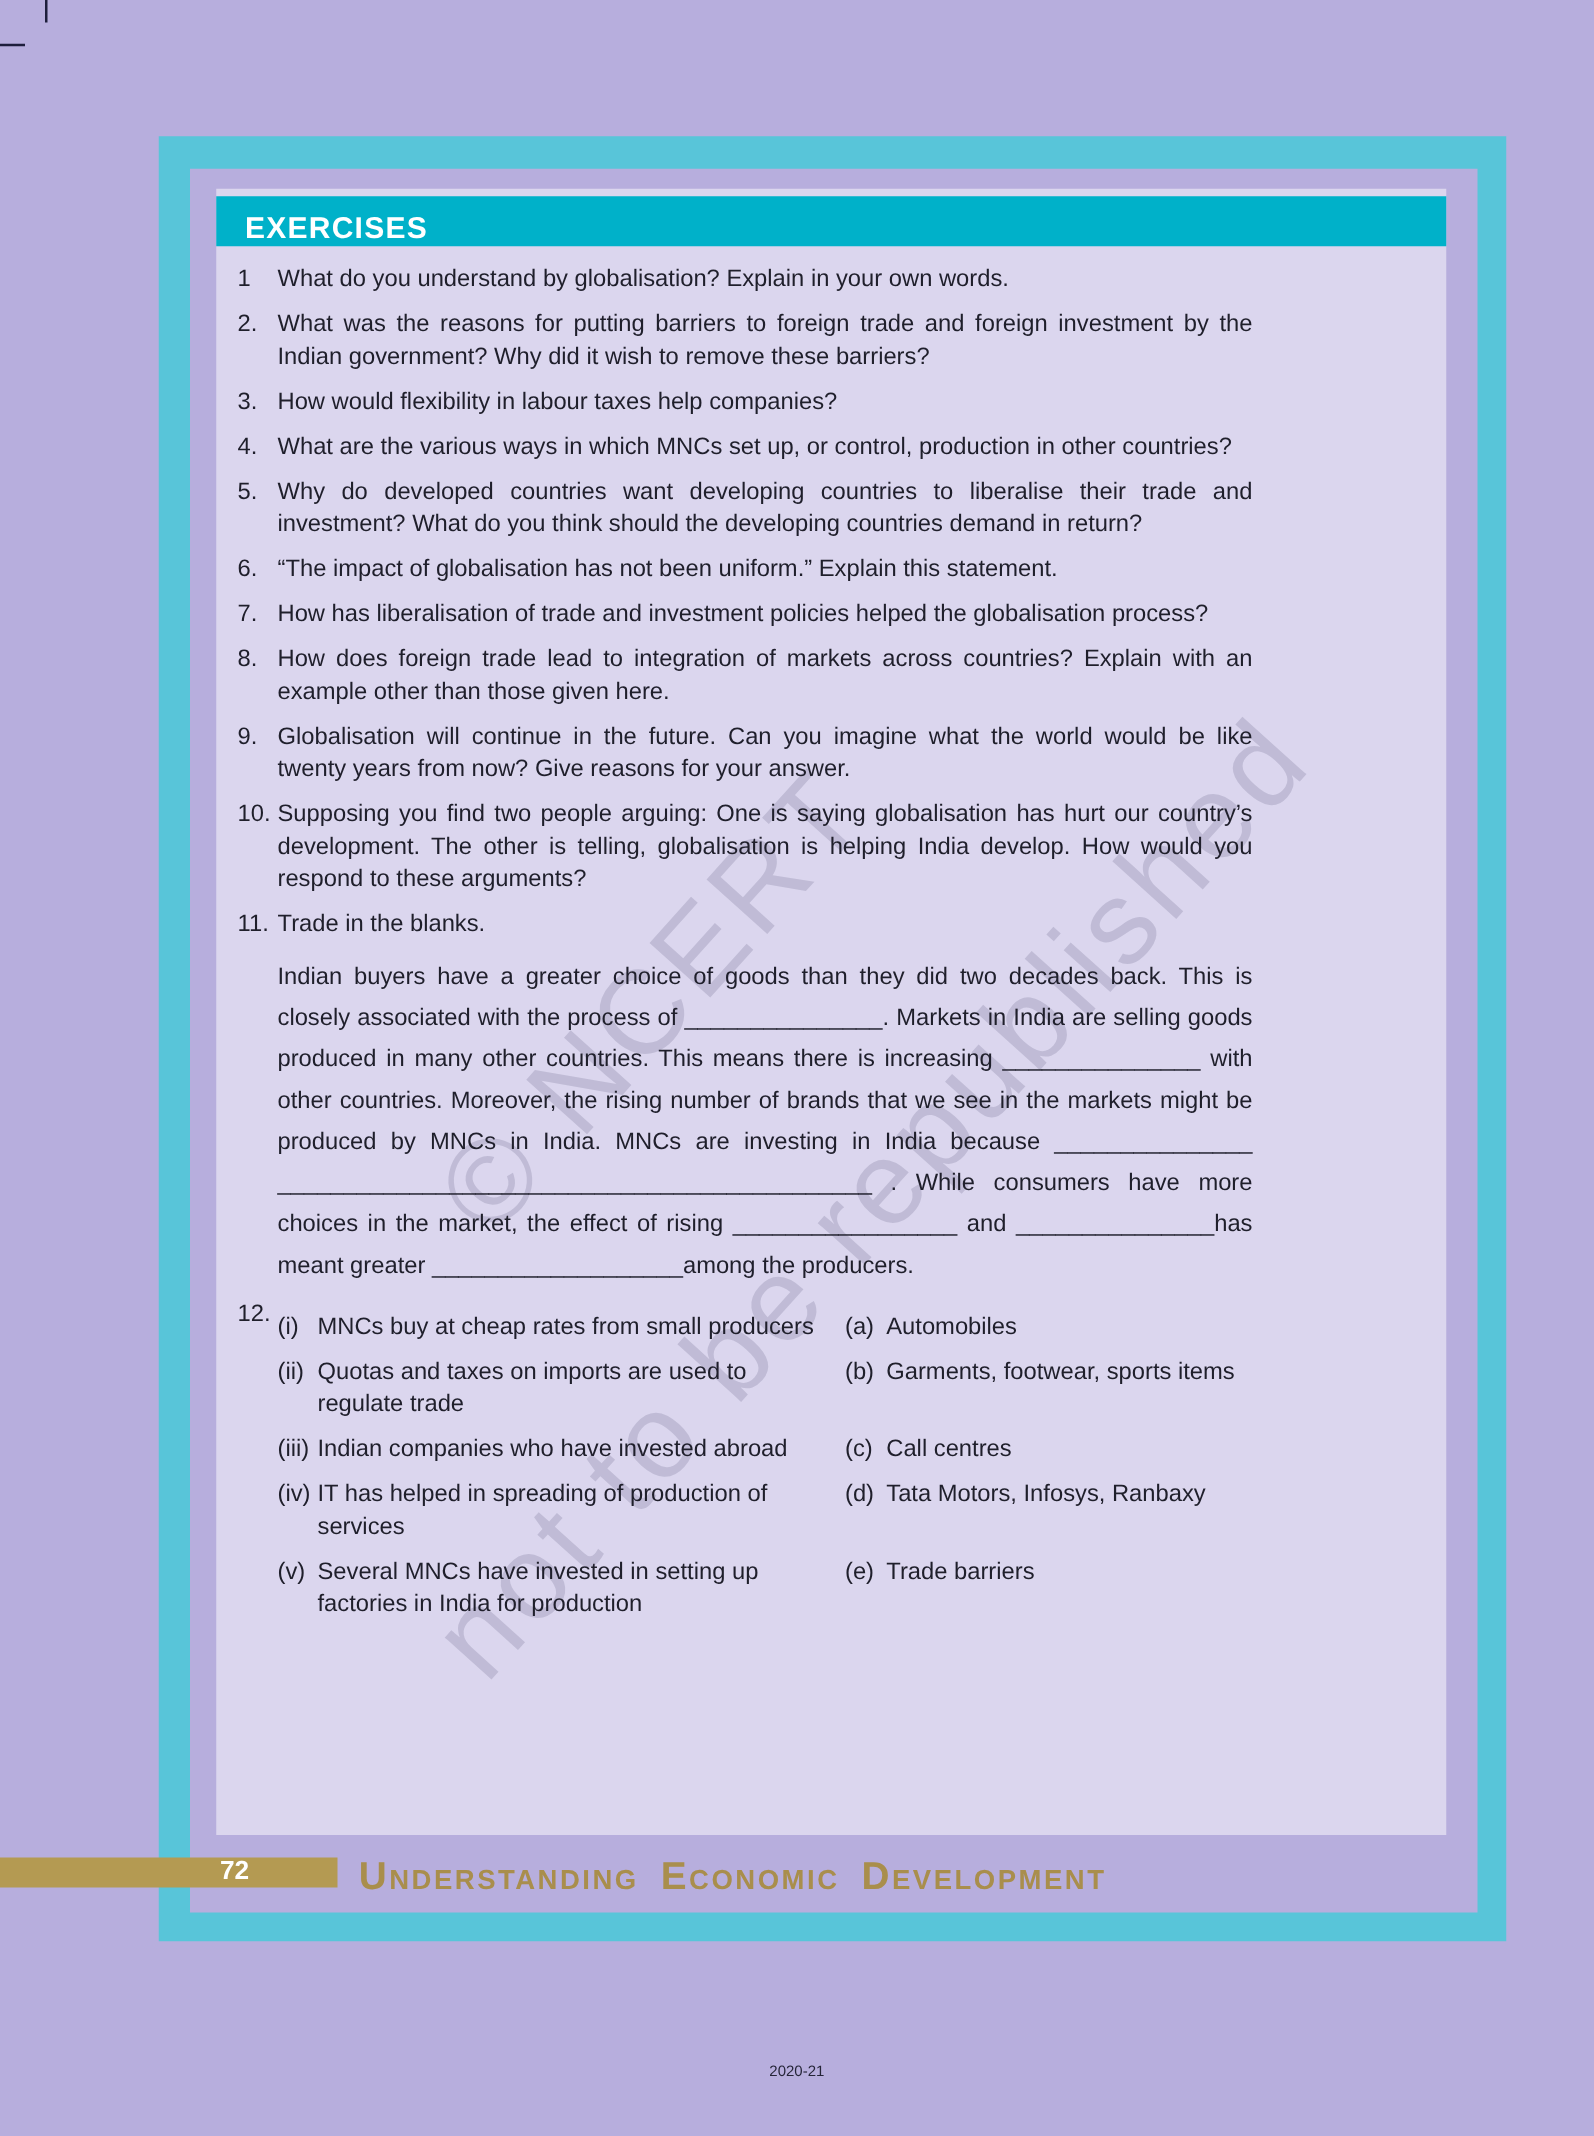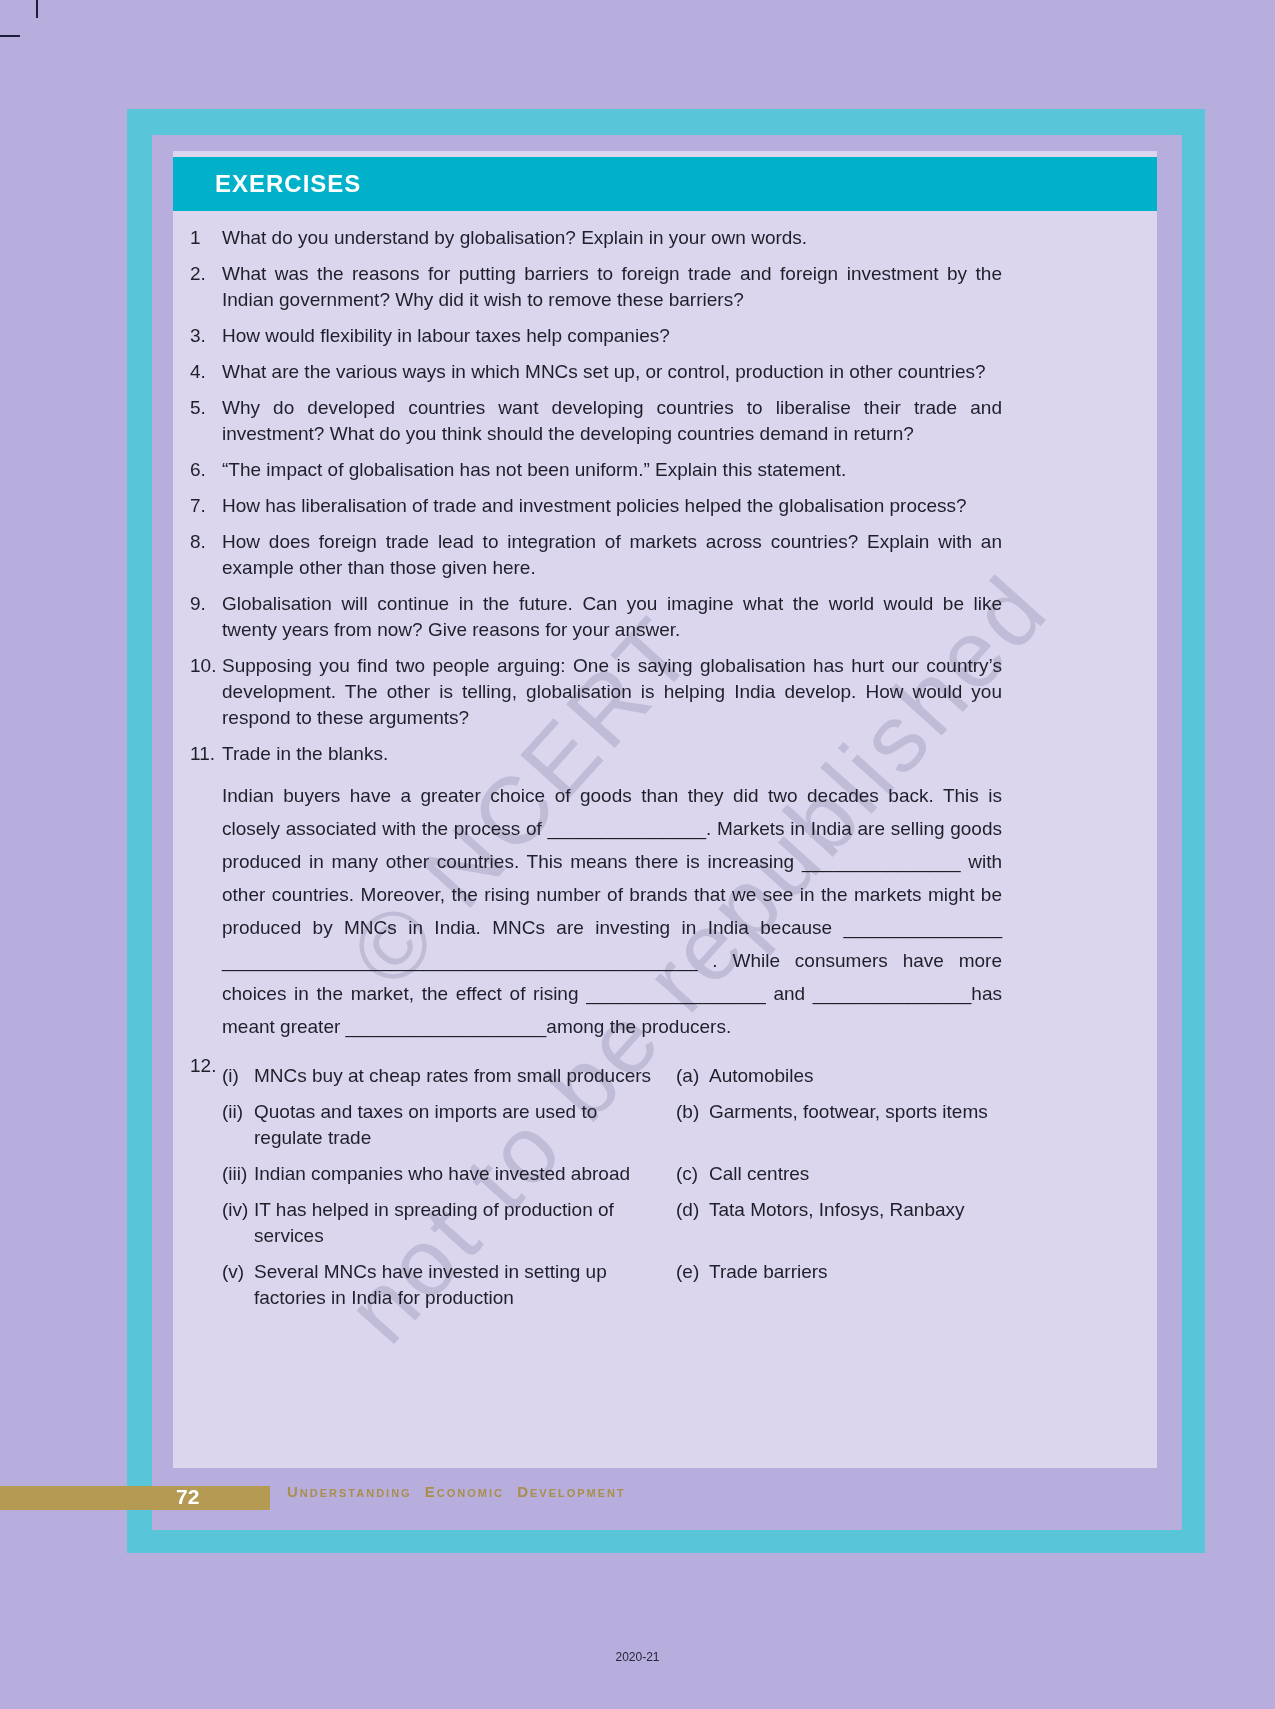--- a/index.html
+++ b/index.html
@@ -26,41 +26,41 @@
     position:absolute; left:40px; top:645px; width:1140px;
     text-align:center; transform:rotate(-48deg);
     color:#8f8caa; opacity:.35;
     font-size:95px; line-height:235px; letter-spacing:5px;
     z-index:1; pointer-events:none; white-space:nowrap;
   }
 
   
   .content { position:absolute; left:173px; top:151px; width:984px; height:1317px; z-index:2; }
   .header-bar {
-    margin-top:6px; height:54px; background:#00b1c9;
-    display:flex; align-items:center; padding-left:42px;
+    margin-top:6px; height:40px; background:#00b1c9;
+    display:flex; align-items:flex-end; padding-left:23px;
   }
   .header-title { color:#ffffff; font-size:24px; font-weight:bold; letter-spacing:1px; }
 
   .questions { padding:14px 155px 0 17px; color:#1f1f2b; }
   .q    { display:flex; margin-bottom:10px; }
   .qnum { flex:0 0 32px; width:32px; font-size:19px; line-height:26px; }
   .qtext { flex:1; font-size:19px; line-height:26px; text-align:justify; }
   .fillpara { margin-top:12px; line-height:33px; text-align:justify; }
 
   .match { margin-top:10px; }
   .match-row { display:grid; grid-template-columns:32px 400px 22px 33px auto; margin-bottom:10px; }
   .match-row > div { font-size:19px; line-height:26px; text-align:left; }
 
   
   .footer-bar { position:absolute; left:0; top:1486px; width:270px; height:24px; background:#b49a52; z-index:2; }
   .page-num   { position:absolute; left:176px; top:1485px; color:#ffffff; font-weight:bold; font-size:21px; z-index:3; }
   .footer-title {
     position:absolute; left:287px; top:1483px; z-index:2;
-    font-variant:small-caps; color:#a98e4c; font-size:15px; font-weight:bold;
+    font-variant:small-caps; color:#a98e4c; font-size:31px; font-weight:bold;
     letter-spacing:2px; word-spacing:7px;
   }
   .year { position:absolute; left:0; top:1650px; width:1275px; text-align:center; font-size:12px; color:#252538; z-index:2; }
 </style>
 </head>
 <body>
 
 <div class="page">
 
   <div class="crop-v"></div>

